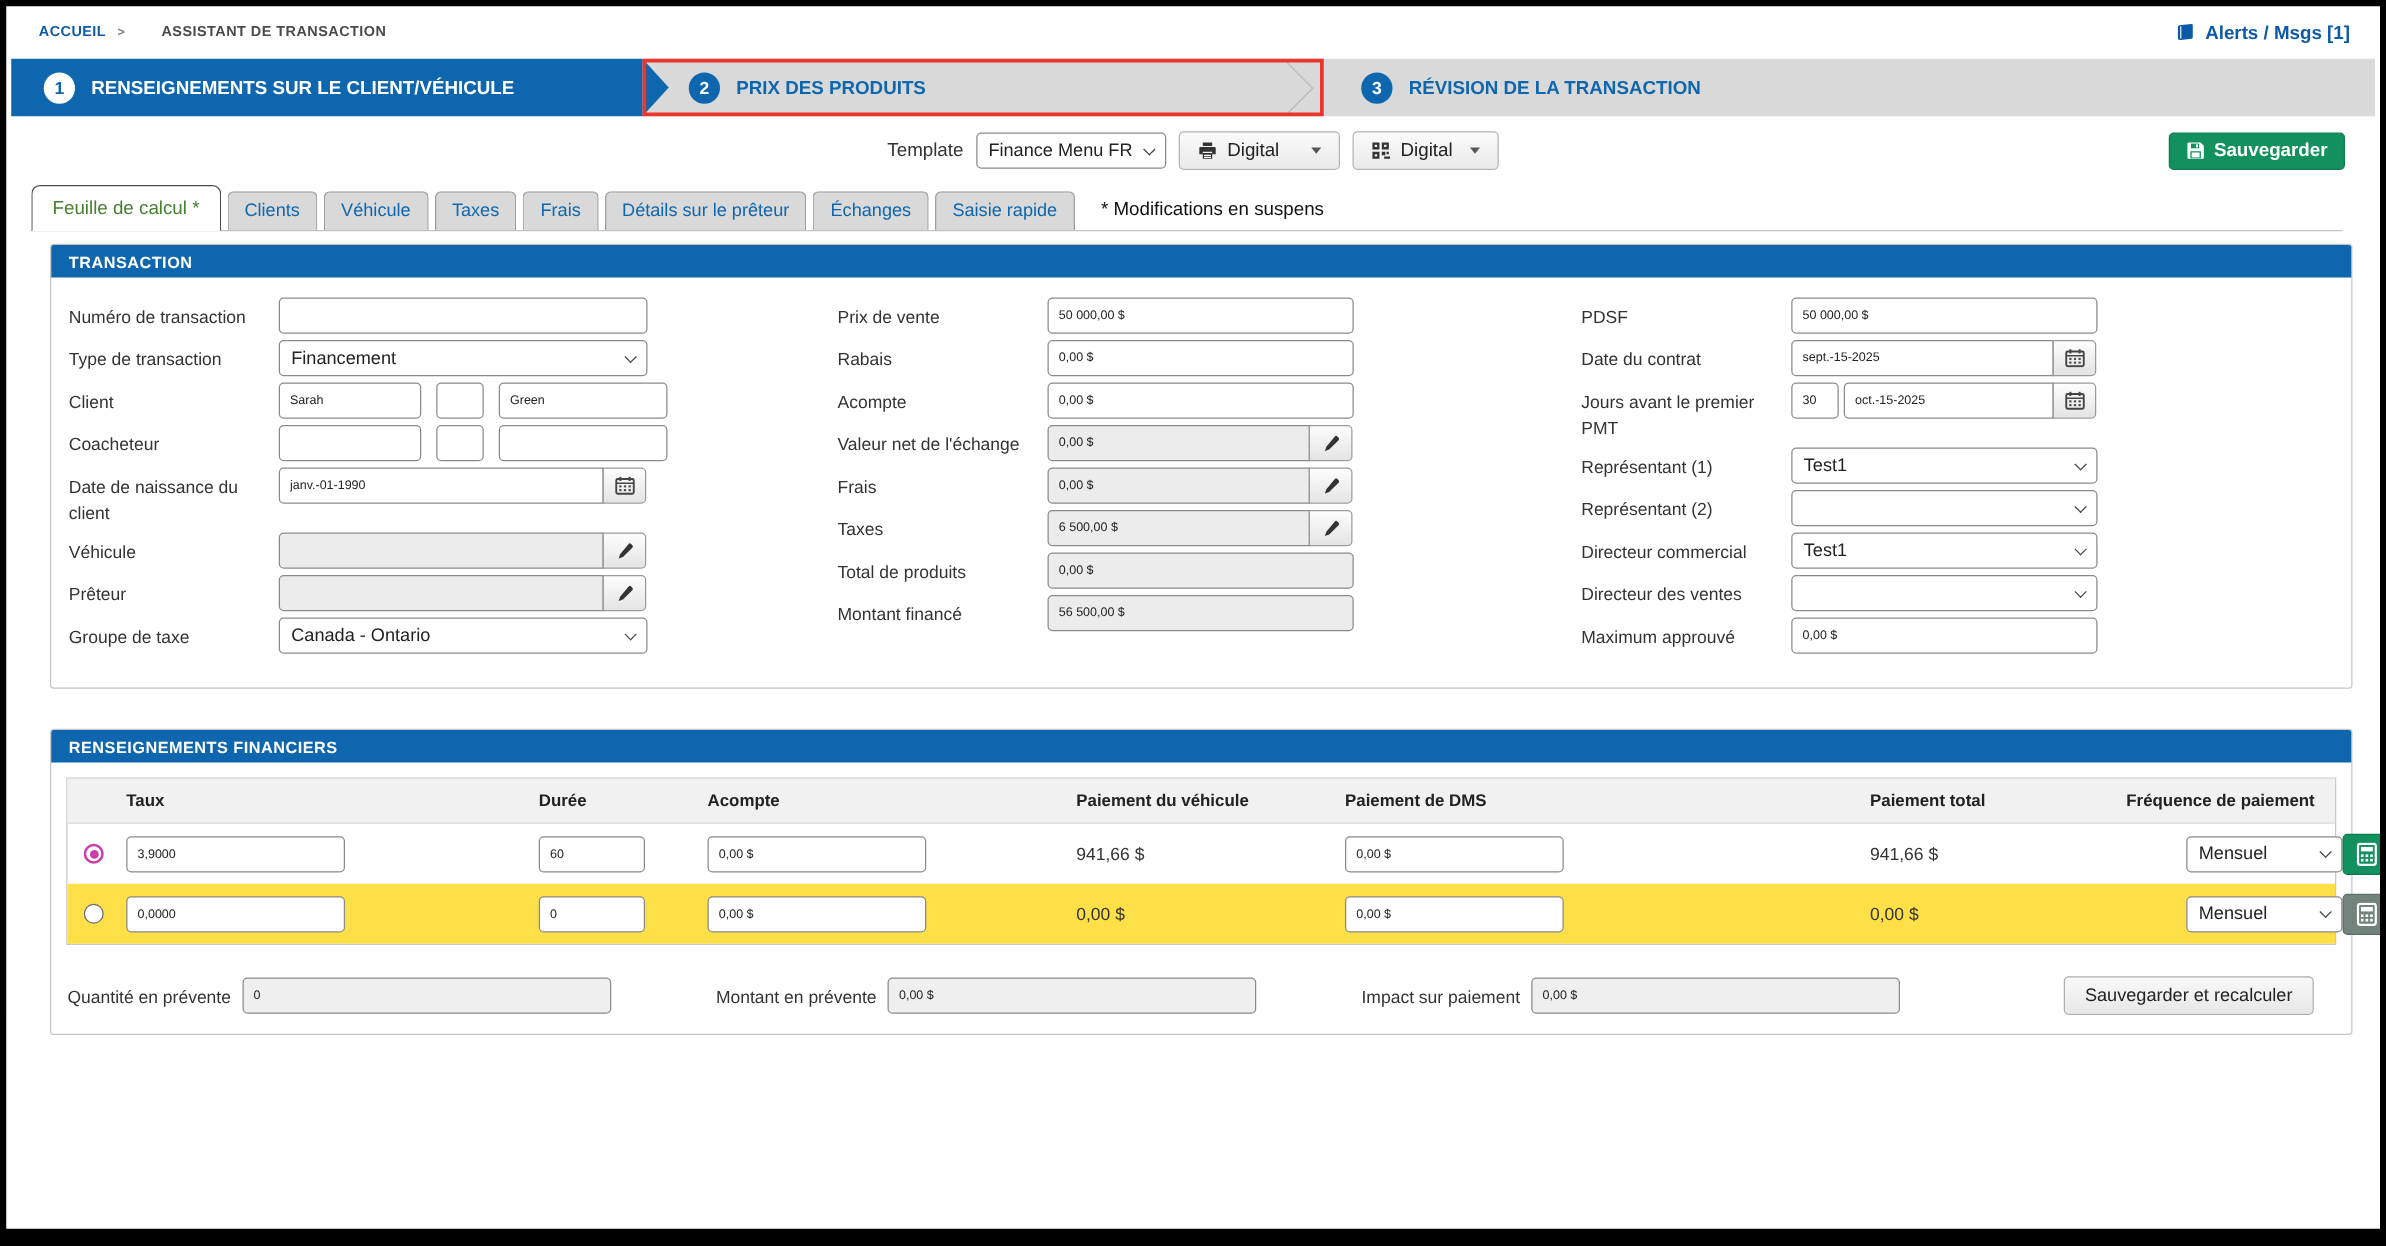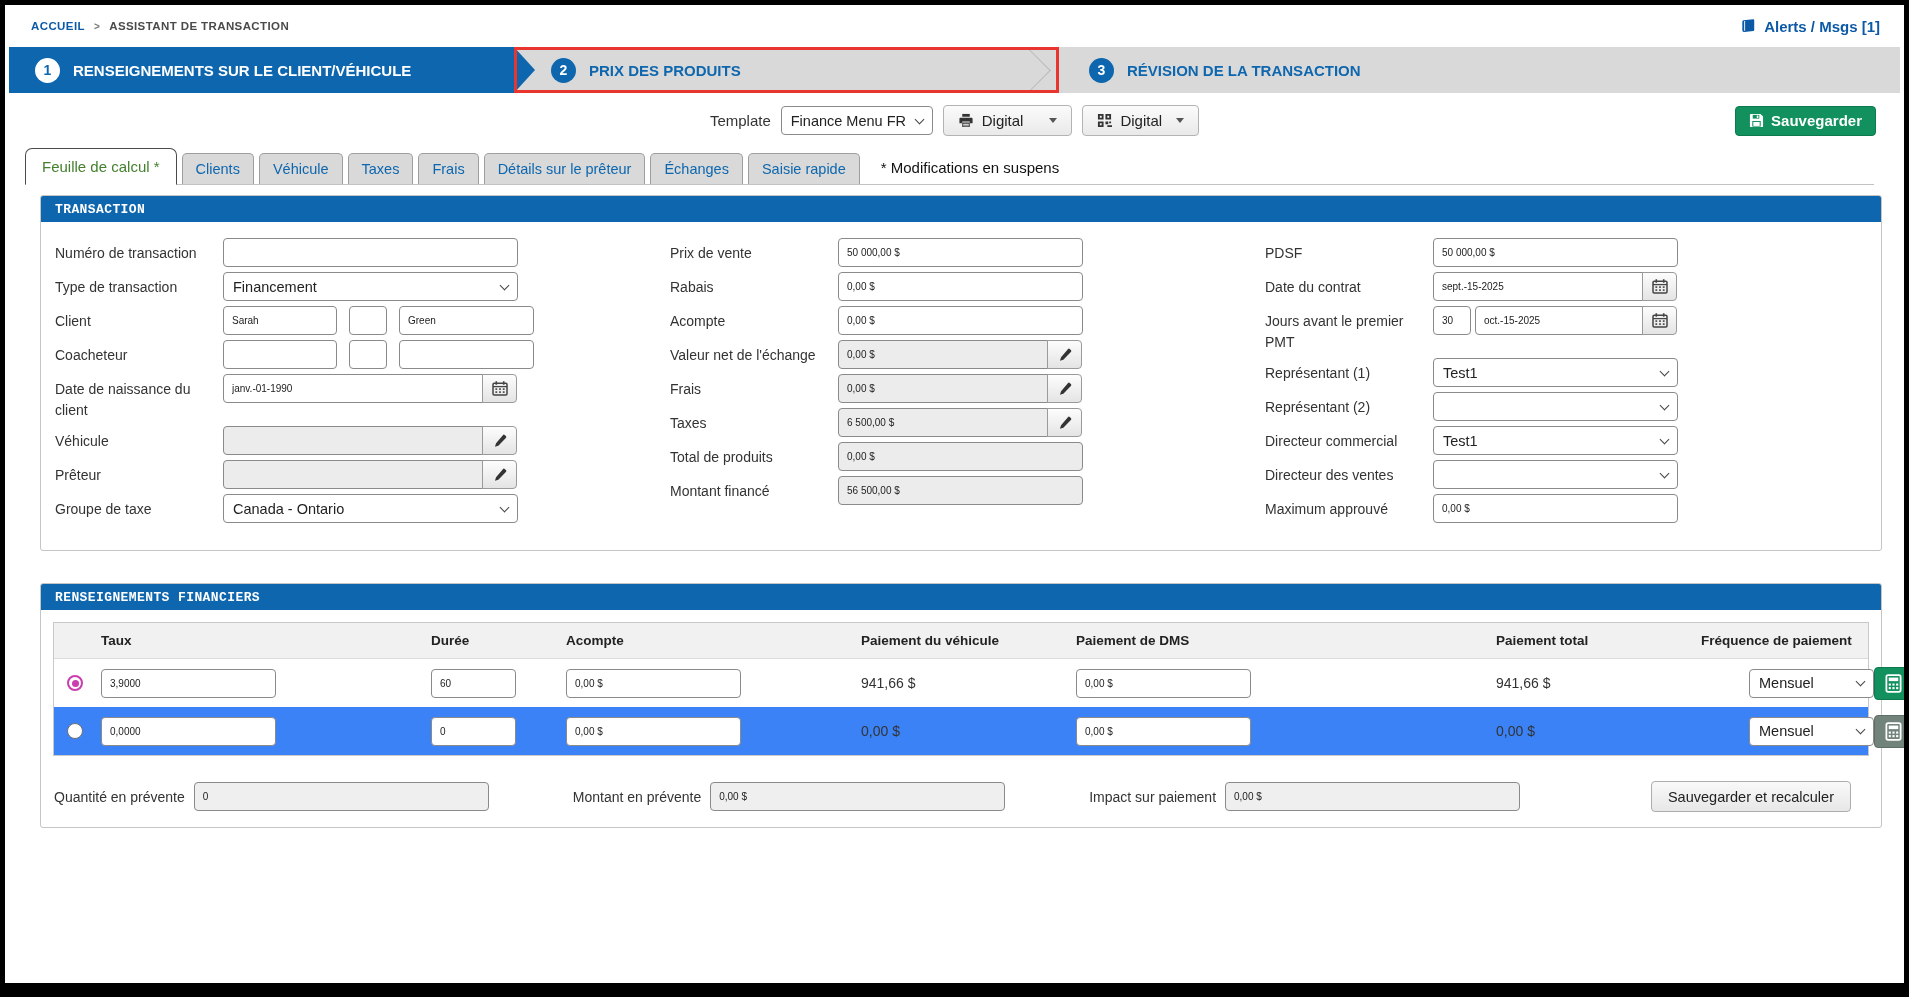--- a/index.html
+++ b/index.html
@@ -7,21 +7,21 @@
   body { font-family:"Liberation Sans", sans-serif; }
   .screen {
     width:1909px; height:997px; background:#fff; position:relative; overflow:hidden;
     border:5px solid #000; border-bottom-width:14px; margin:0 auto;
   }
   
   .topbar { height:42px; display:flex; align-items:center; justify-content:space-between; padding:0 24px 0 26px; }
   .breadcrumb { display:flex; align-items:center; gap:9px; font-size:11.5px; font-weight:bold; letter-spacing:.4px; }
   .breadcrumb a { color:var(--link,#0c5aa6); text-decoration:none; cursor:pointer; }
   .breadcrumb .sep { color:#777; font-size:10px; }
-  .breadcrumb .cur { color:#4a4a4a; }
+  .breadcrumb .cur { color:#4a4a4a;margin-left:20px; }
   .alerts { display:flex; align-items:center; gap:7px; color:var(--link,#0c5aa6); font-size:15px; font-weight:bold; cursor:pointer; }
   
   .steps { display:flex; height:46px; margin:0 4px; }
   .step { display:flex; align-items:center; gap:13px; font-weight:bold; font-size:15px; }
   .step .num { width:25px; height:25px; border-radius:50%; display:flex; align-items:center; justify-content:center; font-size:14px; flex-shrink:0; }
   .step1 { flex:0 0 505px; background:var(--blue,#0e67ae); color:#fff; padding-left:26px; }
   .step1 .num { background:#fff; color:var(--blue,#0e67ae); }
   .step2wrap { flex:0 0 545px; display:flex; position:relative; background:var(--stepgray,#d9d9d9); }
   .tri-blue { width:0; height:0; border-top:23px solid transparent; border-bottom:23px solid transparent; border-left:21px solid var(--blue,#0e67ae); flex-shrink:0; }
   .step2 { flex:1; color:var(--blue,#0e67ae); padding-left:16px; }
@@ -41,40 +41,40 @@
   .caret { width:0; height:0; border-left:4.5px solid transparent; border-right:4.5px solid transparent; border-top:5px solid #555; margin-left:6px; }
   .tb-right { flex:1; display:flex; justify-content:flex-end; }
   .savebtn { height:30px; display:flex; align-items:center; gap:7px; padding:0 13px; background:var(--green,#12915e); border:1px solid #0c7a4e; border-radius:4px; color:#fff; font-size:15px; font-weight:bold; cursor:pointer; }
   
   .tabbar { display:flex; align-items:flex-end; gap:5px; margin:6px 30px 0 20px; border-bottom:1px solid #c2c2c2; }
   .tab { height:31px; display:flex; align-items:center; padding:0 13px; background:var(--stepgray,#d9d9d9); border:1px solid #9e9e9e; border-bottom:none; border-radius:5px 5px 0 0; color:var(--blue,#0e67ae); font-size:14.5px; cursor:pointer; }
   .tab.active { height:37px; background:#fff; border:1px solid #4a4a4a; border-bottom:1px solid #fff; margin-bottom:-1px; color:var(--tabgreen,#44802e); font-size:15px; border-radius:7px 7px 0 0; padding:0 16px; z-index:2; }
   .pending { margin-left:16px; font-size:15px; color:#111; padding-bottom:8px; }
   
   .panel { margin:10px 22px 0 35px; border:1px solid #c5c5c5; border-radius:3px; background:#fff; }
-  .panel-hd { background:var(--blue,#0e67ae); color:#fff; font-weight:bold; font-size:13px; letter-spacing:.4px; height:26px; display:flex; align-items:center; padding:0 14px; border-radius:2px 2px 0 0;font-family:Liberation Mono, monospace; }
+  .panel-hd { background:var(--blue,#0e67ae); color:#fff; font-weight:bold; font-size:13px; letter-spacing:.4px; height:26px; display:flex; align-items:center; padding:0 14px; border-radius:2px 2px 0 0; }
   .tx-body { display:grid; grid-template-columns:475px 455px auto; column-gap:140px; padding:16px 14px 22px 14px; }
   .row { display:flex; align-items:flex-start; margin-bottom:5px; }
   .row label { width:168px; flex-shrink:0; font-size:14px; color:#333; line-height:1.5; padding:5px 8px 0 0; }
   .ti { border:1px solid #8a8a8a; border-radius:4px; height:29px; padding:0 8px; font-family:"Liberation Sans",sans-serif; font-size:10px; color:#222; background:#fff; }
   .ti.ro { background:#ececec; }
   .grp { display:flex; }
   .grp .ti { border-radius:4px 0 0 4px; }
   .ibtn { width:35px; height:29px; border:1px solid #9a9a9a; border-radius:0 4px 4px 0; background:linear-gradient(#fdfdfd,#e4e4e4); display:flex; align-items:center; justify-content:center; margin-left:-1px; cursor:pointer; flex-shrink:0; }
   .trio { display:flex; gap:12px; }
   .wL { width:295px; } .wLb { width:260px; }
   .wM { width:245px; } .wMb { width:210px; }
   .w1 { width:114px; } .w2 { width:38px; } .w3 { width:135px; }
   .wd { width:38px; } .wpd { width:168px; margin-left:4px; }
   
   .fin-box { margin:12px; border:1px solid #c9c9c9; background:#fff; }
   .fgrid { display:grid; grid-template-columns:34px 330px 135px 295px 215px 420px 205px 1fr; align-items:center; padding:0 12px 0 13px; }
   .fhead { background:#f1f1f1; border-bottom:1px solid #dcdcdc; height:36px; font-weight:bold; font-size:13.5px; color:#222; }
   .frow { height:48px; }
-  .frow.alt { background:#3b82f6; }
+  .frow.alt { background:#fde047; }
   .fval { font-size:14px; color:#333; }
   .radio { width:16px; height:16px; border-radius:50%; border:1.5px solid #707070; background:#fff; position:relative; cursor:pointer; }
   .radio.on { border:2px solid var(--magenta,#c93dae); }
   .radio.on::after { content:""; position:absolute; inset:2.5px; border-radius:50%; background:var(--magenta,#c93dae); }
   .freqcell { display:flex; align-items:center; justify-content:space-between;padding-left:48px; }
   .calcbtn { width:38px; height:33px; border-radius:4px; border:1px solid #0c7a4e; background:var(--green,#12915e); display:flex; align-items:center; justify-content:center; cursor:pointer; }
   .calcbtn.gray { background:var(--calcgray,#71837b); border-color:#5e6e67; }
   .prevente { display:flex; align-items:center; padding:13px 30px 15px 13px; }
   .prevente label { font-size:14px; color:#333; padding-right:9px; }
   .pv-in { width:295px; background:#efefef; }

